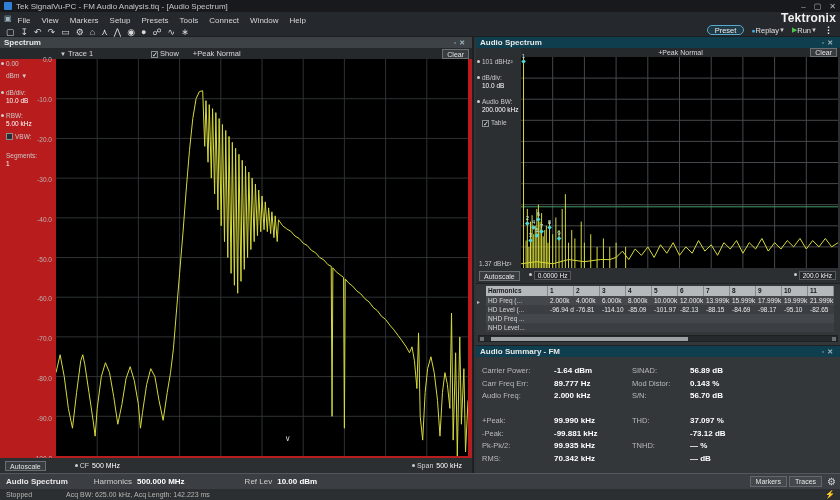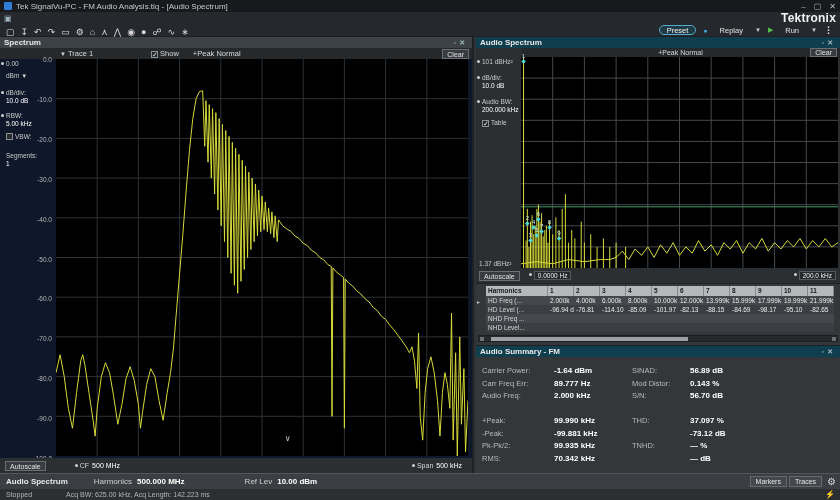--- a/index.html
+++ b/index.html
@@ -16,34 +16,34 @@
   
   #menubar { left:0; top:12px; width:840px; height:12px; background:#25282c; display:flex; align-items:center; padding:0 4px; }
   #menubar .micon { color:#9fb6c3; font-size:8px; margin-right:6px; }
   .menu-item { color:#d6d6d6; font-size:8px; margin-right:11px; }
   #brand { margin-left:auto; color:#f2f2f2; font-size:12px; font-weight:bold; letter-spacing:.2px; }
   
   #toolbar { left:0; top:24px; width:840px; height:13px; background:#25282c; display:flex; align-items:center; padding:0 3px; border-bottom:1px solid #1c1e21; }
   .tb-icon { color:#d9d9d9; font-size:9px; margin:0 3px; line-height:11px; }
   #tb-right { margin-left:auto; display:flex; align-items:center; gap:7px; padding-right:4px; }
   #preset-btn { border:1px solid #56a8cc; border-radius:7px; background:#203a46; color:#eee; font-size:7.5px; padding:0 7px; height:10px; line-height:9px; }
-  .runrep { color:#e2e2e2; font-size:7.5px; display:flex; align-items:center; gap:12px; }
+  .runrep { color:#e2e2e2; font-size:7.5px; display:flex; align-items:center; gap:0; }
   .dot-blue { color:#3fa7dd; font-size:7px; }
   .dot-green { color:#4cc24c; font-size:7px; }
   .caret { font-size:6px; color:#cfcfcf; }
   #kebab { color:#e8e8e8; font-size:9px; font-weight:bold; }
 
   
   .pheader { height:11px; display:flex; align-items:center; padding:0 4px; font-size:8px; font-weight:bold; color:#e8e8e8; }
   .phdr-gray { background:#3d4247; }
   .phdr-teal { background:#0f3e4e; }
   .phdr-icons { margin-left:auto; color:#9fb4bc; font-size:7px; letter-spacing:3px; }
 
   
-  #left-panel { left:0; top:37px; width:474px; height:436px; background:#0f172a; border-right:2px solid #1e2023; }
+  #left-panel { left:0; top:37px; width:474px; height:436px; background:#b91c1c; border-right:2px solid #1e2023; }
   #sp-tracebar { position:absolute; left:0; top:11px; right:0; height:11px; background:#26292c; display:flex; align-items:center; font-size:7.5px; color:#d8d8d8; }
   #sp-tracebar .tr1 { margin-left:60px; }
   #sp-tracebar .show { margin-left:58px; }
   #sp-tracebar .det { margin-left:14px; }
   .chk { display:inline-block; width:7px; height:7px; border:1px solid #8a8f93; background:#222527; font-size:7px; line-height:6px; color:#e8e8e8; text-align:center; margin-right:2px; vertical-align:-1px; }
   .btn { background:#383c40; border:1px solid #6a6f74; color:#e2e2e2; font-size:7px; padding:0 4px; height:10px; line-height:9px; }
   #sp-clear { margin-left:auto; margin-right:3px; }
   #sp-side { position:absolute; left:0; top:22px; width:56px; bottom:15px; font-size:6.5px; color:#c9c9c9; }
   .side-item { padding:1px 0 0 6px; position:relative; line-height:8px; }
   .side-dot { position:absolute; left:1px; top:3px; width:3px; height:3px; border-radius:50%; background:#cfcfcf; }
@@ -122,20 +122,21 @@
     <span class="title">Tek SignalVu-PC - FM Audio Analysis.tiq - [Audio Spectrum]</span>
     <span class="wbtns">
       <span>–</span>
       <span>▢</span>
       <span>✕</span>
     </span>
   </div>
 
   <div id="menubar" class="abs">
     <span class="micon">▣</span>
+    <span class="menu-items"><span class="menu-item">File</span><span class="menu-item">View</span><span class="menu-item">Markers</span><span class="menu-item">Setup</span><span class="menu-item">Presets</span><span class="menu-item">Tools</span><span class="menu-item">Connect</span><span class="menu-item">Window</span><span class="menu-item">Help</span></span>
     <span id="brand">Tektronix</span>
   </div>
 
   <div id="toolbar" class="abs">
     <span id="tb-icons"><span class="tb-icon">▢</span><span class="tb-icon">↧</span><span class="tb-icon">↶</span><span class="tb-icon">↷</span><span class="tb-icon">▭</span><span class="tb-icon">⚙</span><span class="tb-icon">⌂</span><span class="tb-icon">⋏</span><span class="tb-icon">⋀</span><span class="tb-icon">◉</span><span class="tb-icon">●</span><span class="tb-icon">☍</span><span class="tb-icon">∿</span><span class="tb-icon">∗</span></span>
     <span id="tb-right">
       <button id="preset-btn">Preset</button>
       <span class="runrep">
         <span class="dot-blue">●</span>
         <span>Replay</span>

